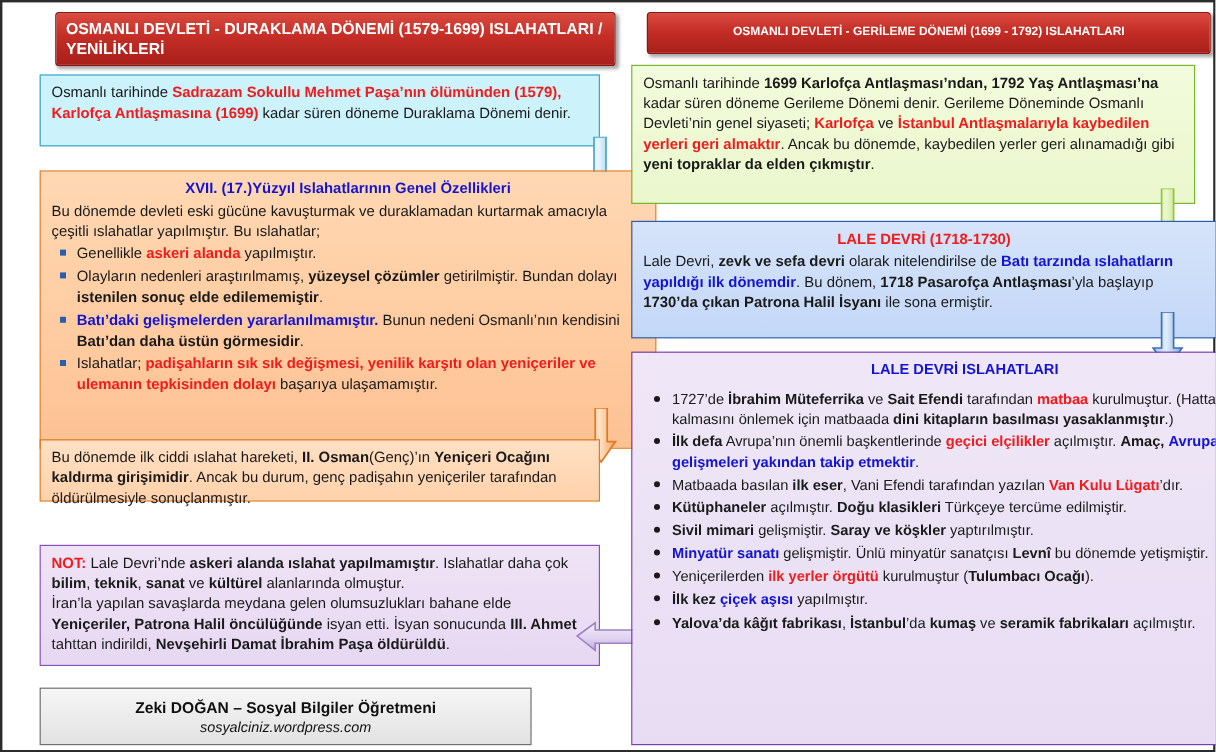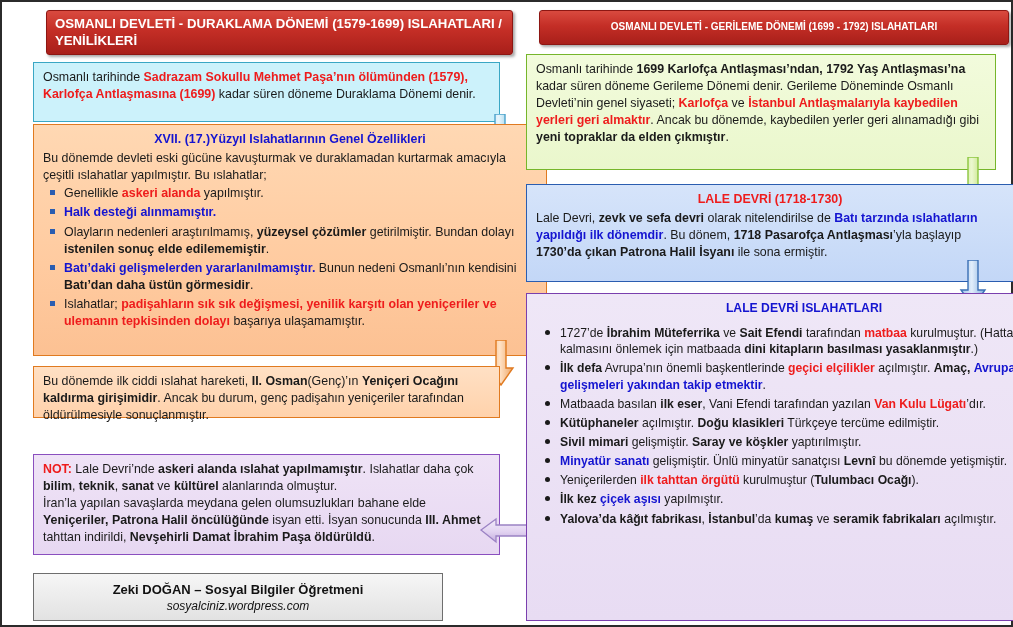--- a/index.html
+++ b/index.html
@@ -117,29 +117,26 @@
             <linearGradient id="gc" x1="0" y1="0" x2="1" y2="0">
           <stop offset="0%" stop-color="#bfe3f2"></stop>
               <stop offset="45%" stop-color="#e8f6fc"></stop>
               <stop offset="100%" stop-color="#7fc3e0"></stop>
         </linearGradient>
           </defs>
         <polygon points="10,0 20,0 20,40 28,40 15,58 2,40 10,40" fill="url(#gc)" stroke="#4ba3cc" stroke-width="1.4"></polygon>
       </svg>
     </div>
 
-    <div class="box b-orange" style="left:31px;top:122px;width:514px;height:232px;">
+    <div class="box b-orange" style="left:31px;top:140px;width:514px;height:232px;">
       <span class="title bl">XVII. (17.)Yüzyıl Islahatlarının Genel Özellikleri</span>
       <p class="n">Bu dönemde devleti eski gücüne kavuşturmak ve duraklamadan kurtarmak amacıyla çeşitli ıslahatlar yapılmıştır. Bu ıslahatlar;</p>
       <ul class="sq">
         <li>
           <span class="n">Genellikle </span><span class="r">askeri alanda</span><span class="n"> yapılmıştır.</span>
-        </li>
-        <li>
-          <span class="bl">Halk desteği alınmamıştır.</span>
         </li>
         <li>
           <span class="n">Olayların nedenleri araştırılmamış, </span><span class="bk">yüzeysel çözümler</span><span class="n"> getirilmiştir. Bundan dolayı </span><span class="bk">istenilen sonuç elde edilememiştir</span><span class="n">.</span>
         </li>
         <li>
           <span class="bl">Batı’daki gelişmelerden yararlanılmamıştır.</span><span class="n"> Bunun nedeni Osmanlı’nın kendisini </span><span class="bk">Batı’dan daha üstün görmesidir</span><span class="n">.</span>
         </li>
         <li>
           <span class="n">Islahatlar; </span><span class="r">padişahların sık sık değişmesi, yenilik karşıtı olan yeniçeriler ve ulemanın tepkisinden dolayı</span><span class="n"> başarıya ulaşamamıştır.</span>
         </li>
@@ -251,21 +248,21 @@
         <li>
           <span class="bk">Kütüphaneler</span><span class="n"> açılmıştır. </span><span class="bk">Doğu klasikleri</span><span class="n"> Türkçeye tercüme edilmiştir.</span>
         </li>
         <li>
           <span class="bk">Sivil mimari</span><span class="n"> gelişmiştir. </span><span class="bk">Saray ve köşkler</span><span class="n"> yaptırılmıştır.</span>
         </li>
         <li>
           <span class="bl">Minyatür sanatı</span><span class="n"> gelişmiştir. Ünlü minyatür sanatçısı </span><span class="bk">Levnî</span><span class="n"> bu dönemde yetişmiştir.</span>
         </li>
         <li>
-          <span class="n">Yeniçerilerden </span><span class="r">ilk tahttan örgütü</span><span class="n"> kurulmuştur (</span><span class="bk">Tulumbacı Ocağı</span><span class="n">).</span>
+          <span class="n">Yeniçerilerden </span><span class="r">ilk yerler örgütü</span><span class="n"> kurulmuştur (</span><span class="bk">Tulumbacı Ocağı</span><span class="n">).</span>
         </li>
         <li>
           <span class="bk">İlk kez </span><span class="bl">çiçek aşısı</span><span class="n"> yapılmıştır.</span>
         </li>
         <li>
           <span class="bk">Yalova’da kâğıt fabrikası</span><span class="n">, </span><span class="bk">İstanbul</span><span class="n">’da </span><span class="bk">kumaş</span><span class="n"> ve </span><span class="bk">seramik fabrikaları</span><span class="n"> açılmıştır.</span>
         </li>
       </ul>
     </div>
   </div>

